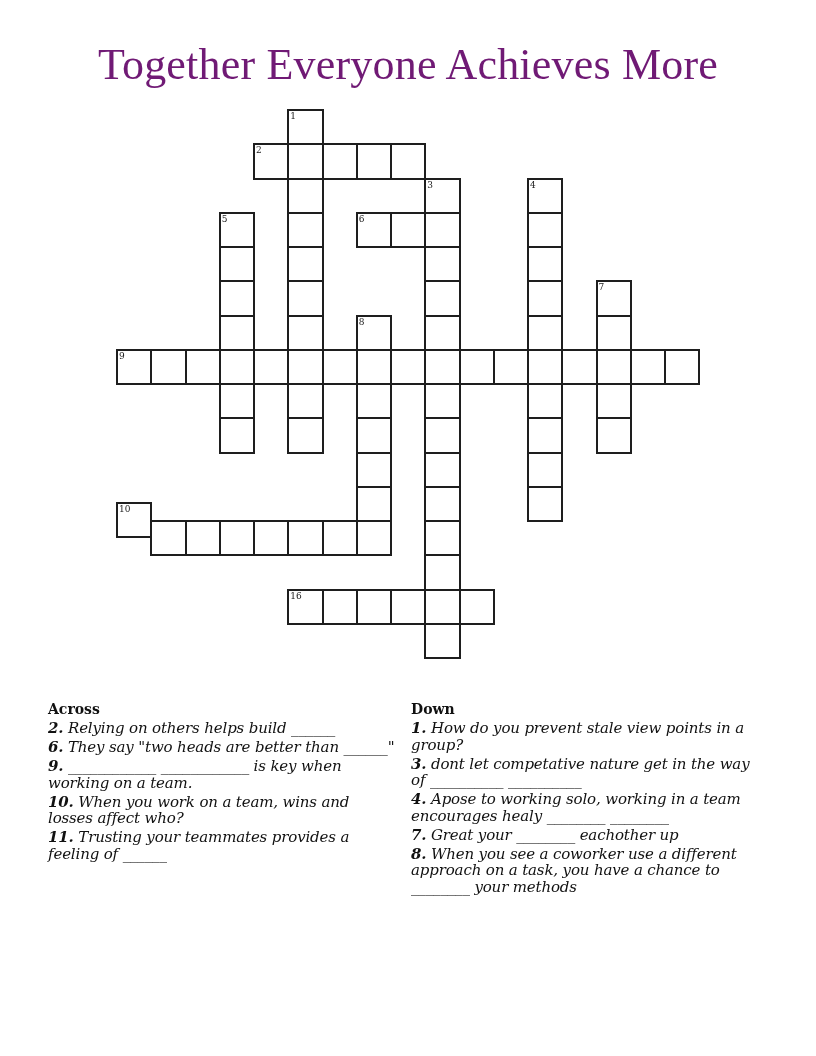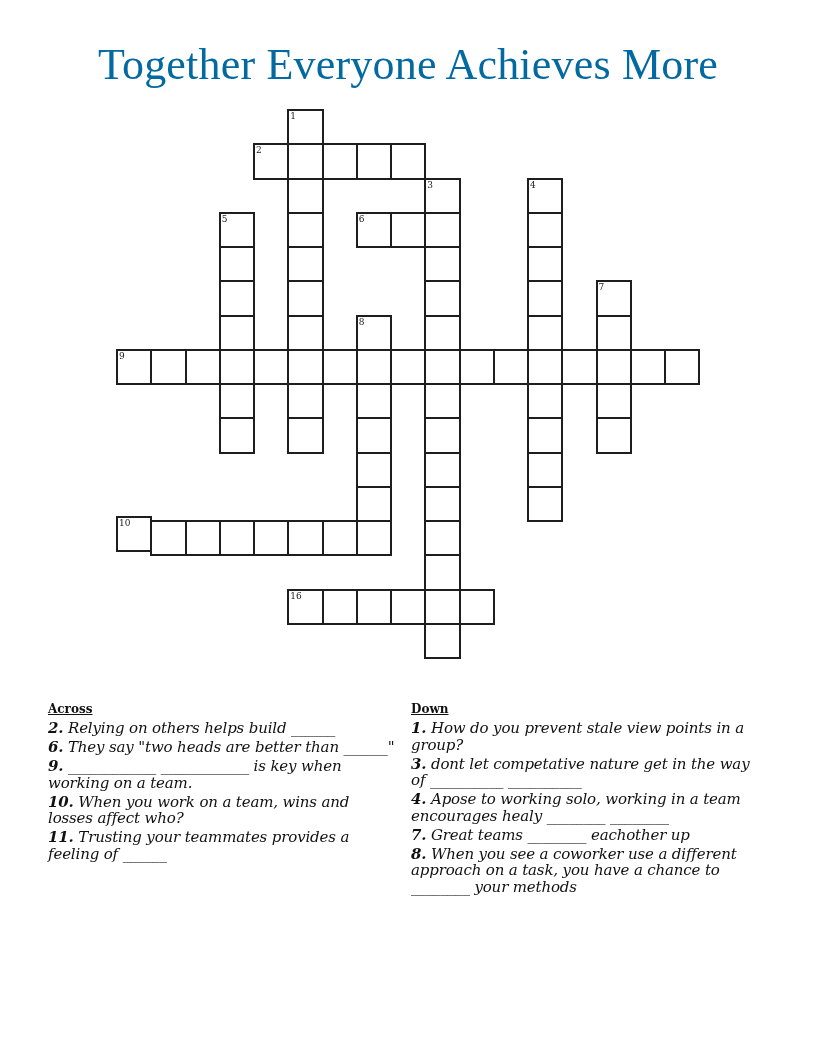--- a/index.html
+++ b/index.html
@@ -1,24 +1,24 @@
 <!DOCTYPE html>
 <html><head>
 <meta charset="utf-8">
 <style>
   html, body { margin: 0; padding: 0; background: #ffffff; }
   body { width: 816px; height: 1056px; position: relative; overflow: hidden; font-family: "Liberation Serif", "DejaVu Serif", serif; color: #111; }
-  .title { position: absolute; left: 0; top: 38px; width: 816px; text-align: center; font-size: 44px; line-height: 54px; font-family: "Liberation Serif", "DejaVu Serif", serif; color: #0369a1; letter-spacing: 0.2px; }
+  .title { position: absolute; left: 0; top: 38px; width: 816px; text-align: center; font-size: 44px; line-height: 54px; font-family: "Liberation Serif", "DejaVu Serif", serif; color: #701a75; letter-spacing: 0.2px; }
   .grid { position: absolute; left: 117px; top: 110px; width: 583px; height: 548px; }
   .cell { position: absolute; width: 34.25px; height: 34.25px; box-sizing: border-box; border: 2px solid #1e1e1e; background: #fff; margin-left: -1px; margin-top: -1px; }
   .cell .num { position: absolute; left: 1px; top: 1px; font-size: 9px; line-height: 9px; font-family: "DejaVu Serif", "Liberation Serif", serif; color: #222; }
   .clues { position: absolute; top: 700px; font-size: 15.5px; line-height: 16.5px; font-family: "DejaVu Serif", "Liberation Serif", serif; color: #111; }
   .clues.across { left: 48px; width: 350px; }
   .clues.down { left: 411px; width: 355px; }
-  .clues h3 { margin: 0 0 2px 0; font-size: 12px; font-weight: bold; text-decoration: underline; line-height: 18px; }
+  .clues h3 { margin: 0 0 2px 0; font-size: 14px; font-weight: bold; line-height: 18px; }
   .clue { margin: 0 0 2.5px 0; font-size: 15px; line-height: 16.5px; letter-spacing: -0.15px; font-style: italic; }
   .clue b { font-weight: bold; }
 </style>
 </head>
 <body>
 
 <div class="title">Together Everyone Achieves More</div>
 
 <div class="grid" id="grid">
     <div class="cell" style="left: 171.25px; top: 0px; width: 36.25px; height: 36.25px;">
@@ -102,21 +102,21 @@
     <div class="cell" style="left: 34.25px; top: 239.75px; width: 36.25px; height: 36.25px;"></div>
     <div class="cell" style="left: 68.5px; top: 239.75px; width: 36.25px; height: 36.25px;"></div>
     <div class="cell" style="left: 137px; top: 239.75px; width: 36.25px; height: 36.25px;"></div>
     <div class="cell" style="left: 205.5px; top: 239.75px; width: 36.25px; height: 36.25px;"></div>
     <div class="cell" style="left: 274px; top: 239.75px; width: 36.25px; height: 36.25px;"></div>
     <div class="cell" style="left: 342.5px; top: 239.75px; width: 36.25px; height: 36.25px;"></div>
     <div class="cell" style="left: 376.75px; top: 239.75px; width: 36.25px; height: 36.25px;"></div>
     <div class="cell" style="left: 445.25px; top: 239.75px; width: 36.25px; height: 36.25px;"></div>
     <div class="cell" style="left: 513.75px; top: 239.75px; width: 36.25px; height: 36.25px;"></div>
     <div class="cell" style="left: 548px; top: 239.75px; width: 36.25px; height: 36.25px;"></div>
-    <div class="cell" style="left: 0px; top: 407px; width: 36.25px; height: 36.25px;">
+    <div class="cell" style="left: 0px; top: 393px; width: 36.25px; height: 36.25px;">
       <span class="num">10</span>
     </div>
     <div class="cell" style="left: 34.25px; top: 411px; width: 36.25px; height: 36.25px;"></div>
     <div class="cell" style="left: 68.5px; top: 411px; width: 36.25px; height: 36.25px;"></div>
     <div class="cell" style="left: 102.75px; top: 411px; width: 36.25px; height: 36.25px;"></div>
     <div class="cell" style="left: 137px; top: 411px; width: 36.25px; height: 36.25px;"></div>
     <div class="cell" style="left: 171.25px; top: 411px; width: 36.25px; height: 36.25px;"></div>
     <div class="cell" style="left: 205.5px; top: 411px; width: 36.25px; height: 36.25px;"></div>
     <div class="cell" style="left: 171.25px; top: 479.5px; width: 36.25px; height: 36.25px;">
       <span class="num">16</span>
@@ -134,15 +134,15 @@
   <div class="clue"><b>9.</b> <span>____________ ____________ is key when working on a team.</span></div>
   <div class="clue"><b>10.</b> <span>When you work on a team, wins and losses affect who?</span></div>
   <div class="clue"><b>11.</b> <span>Trusting your teammates provides a feeling of ______</span></div>
 </div>
 
 <div class="clues down">
   <h3>Down</h3>
   <div class="clue"><b>1.</b> <span>How do you prevent stale view points in a group?</span></div>
   <div class="clue"><b>3.</b> <span>dont let competative nature get in the way of __________ __________</span></div>
   <div class="clue"><b>4.</b> <span>Apose to working solo, working in a team encourages healy ________ ________</span></div>
-  <div class="clue"><b>7.</b> <span>Great teams ________ eachother up</span></div>
+  <div class="clue"><b>7.</b> <span>Great your ________ eachother up</span></div>
   <div class="clue"><b>8.</b> <span>When you see a coworker use a different approach on a task, you have a chance to ________ your methods</span></div>
 </div>
 
 </body></html>

